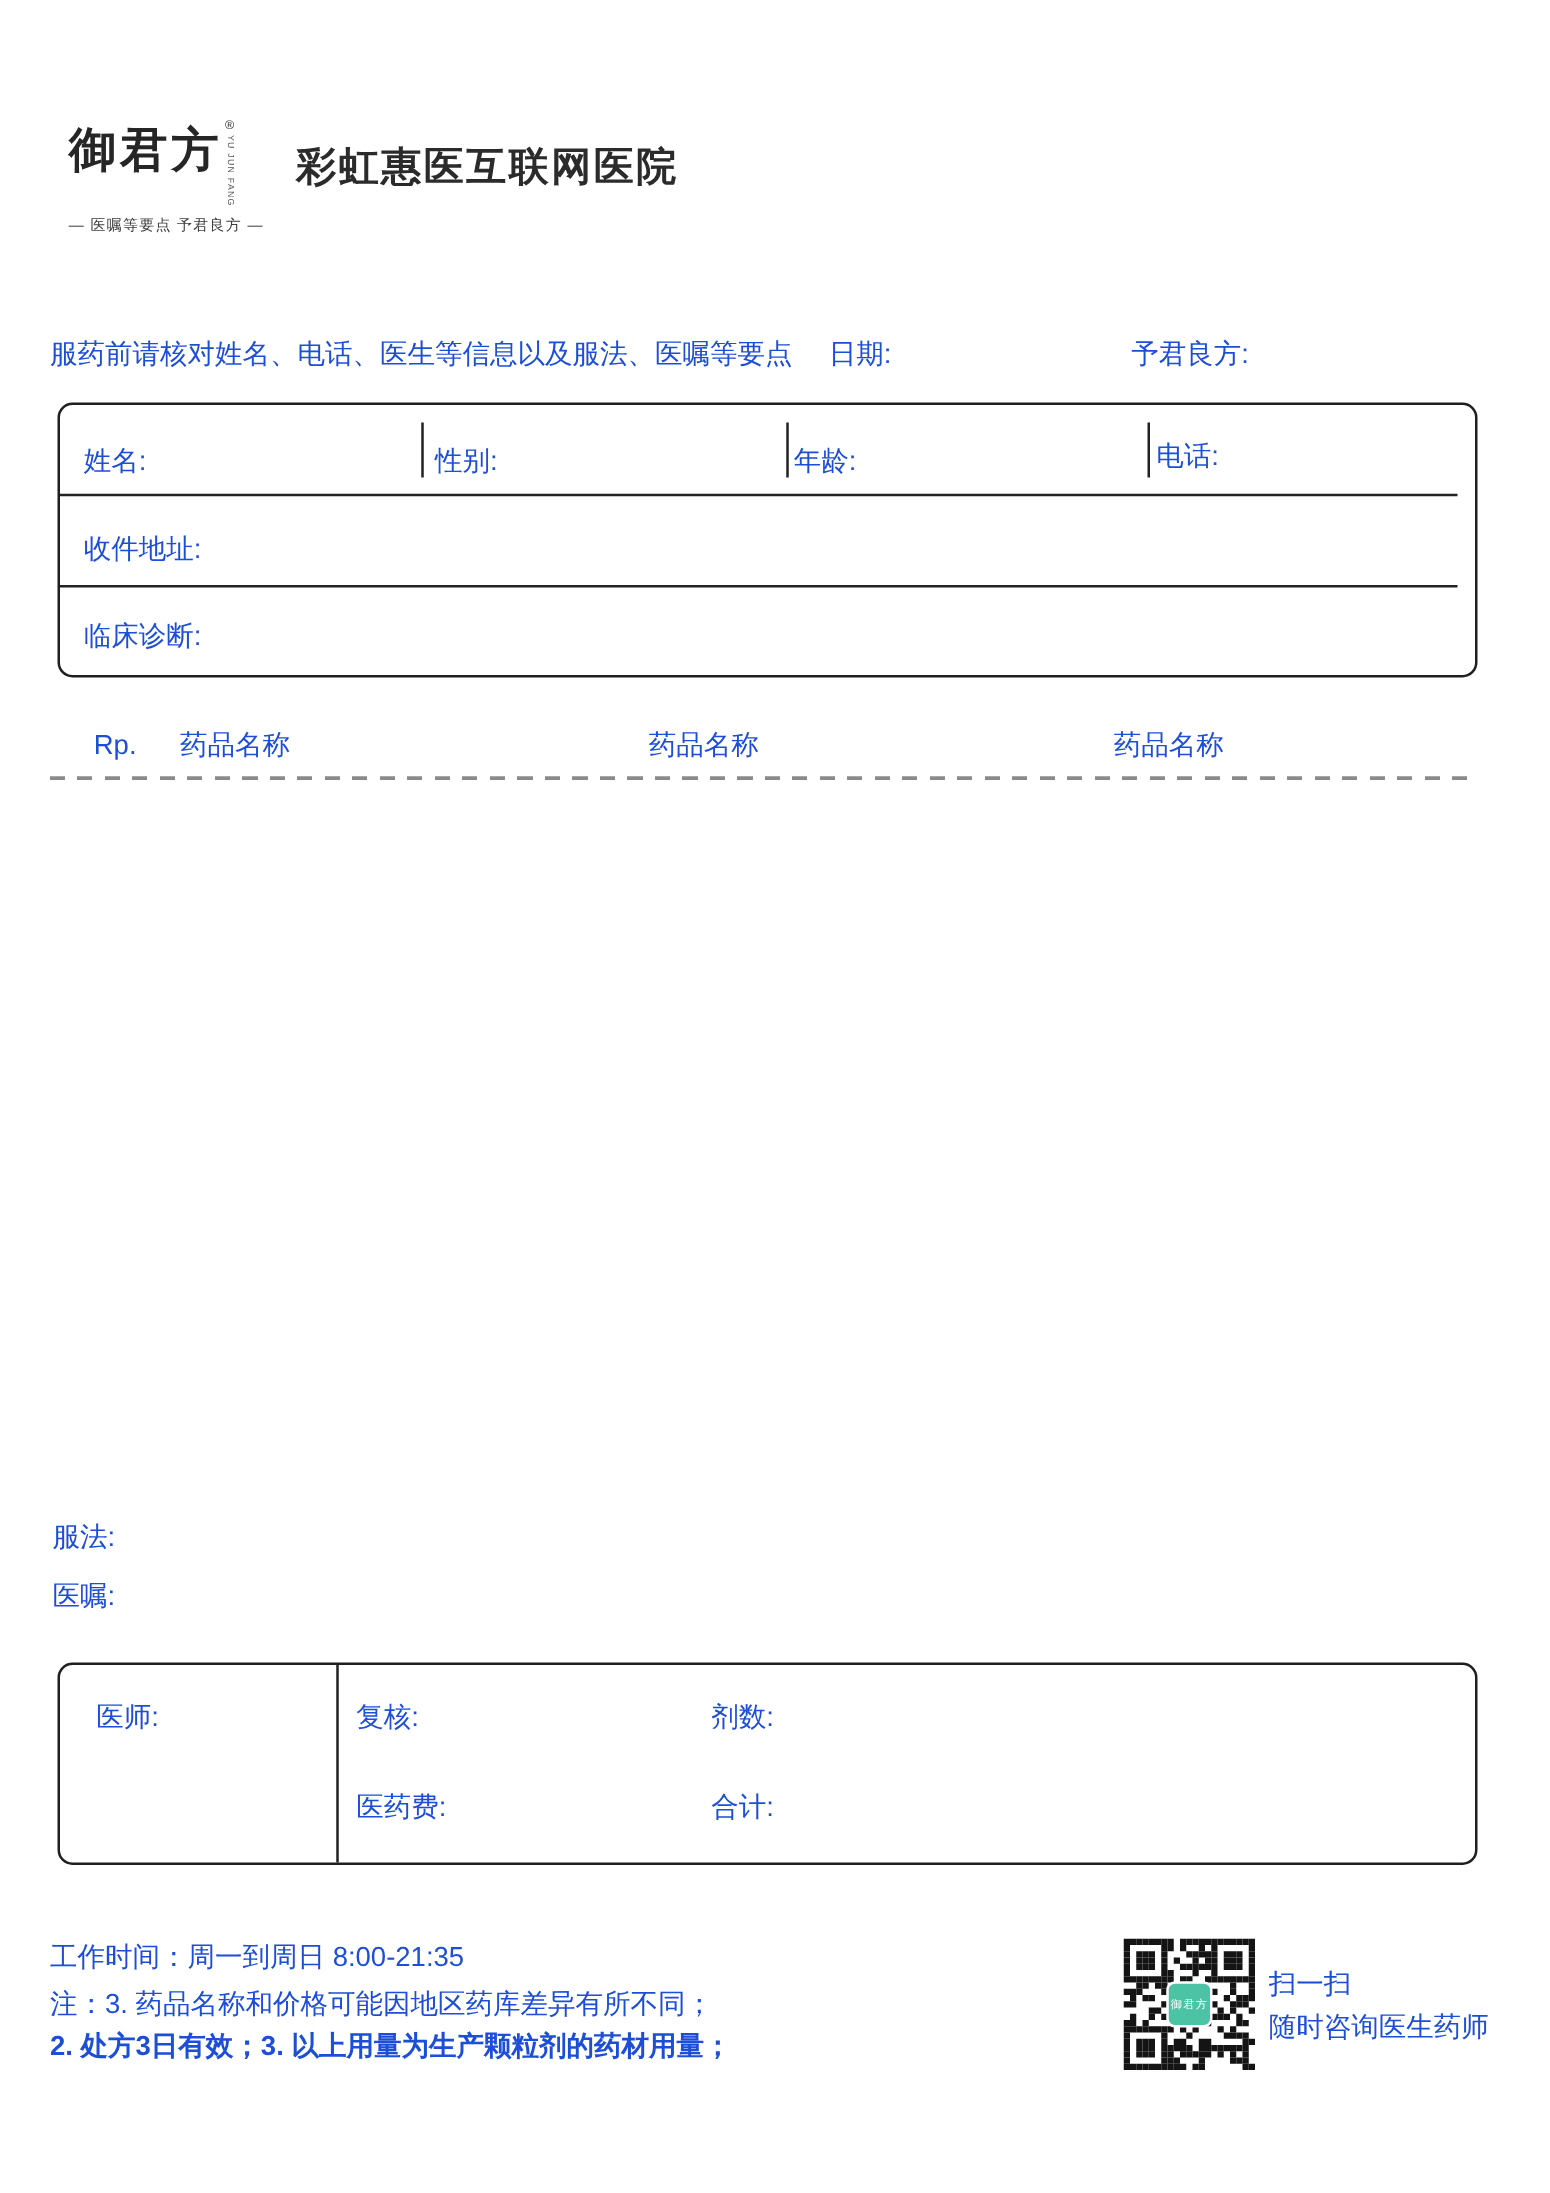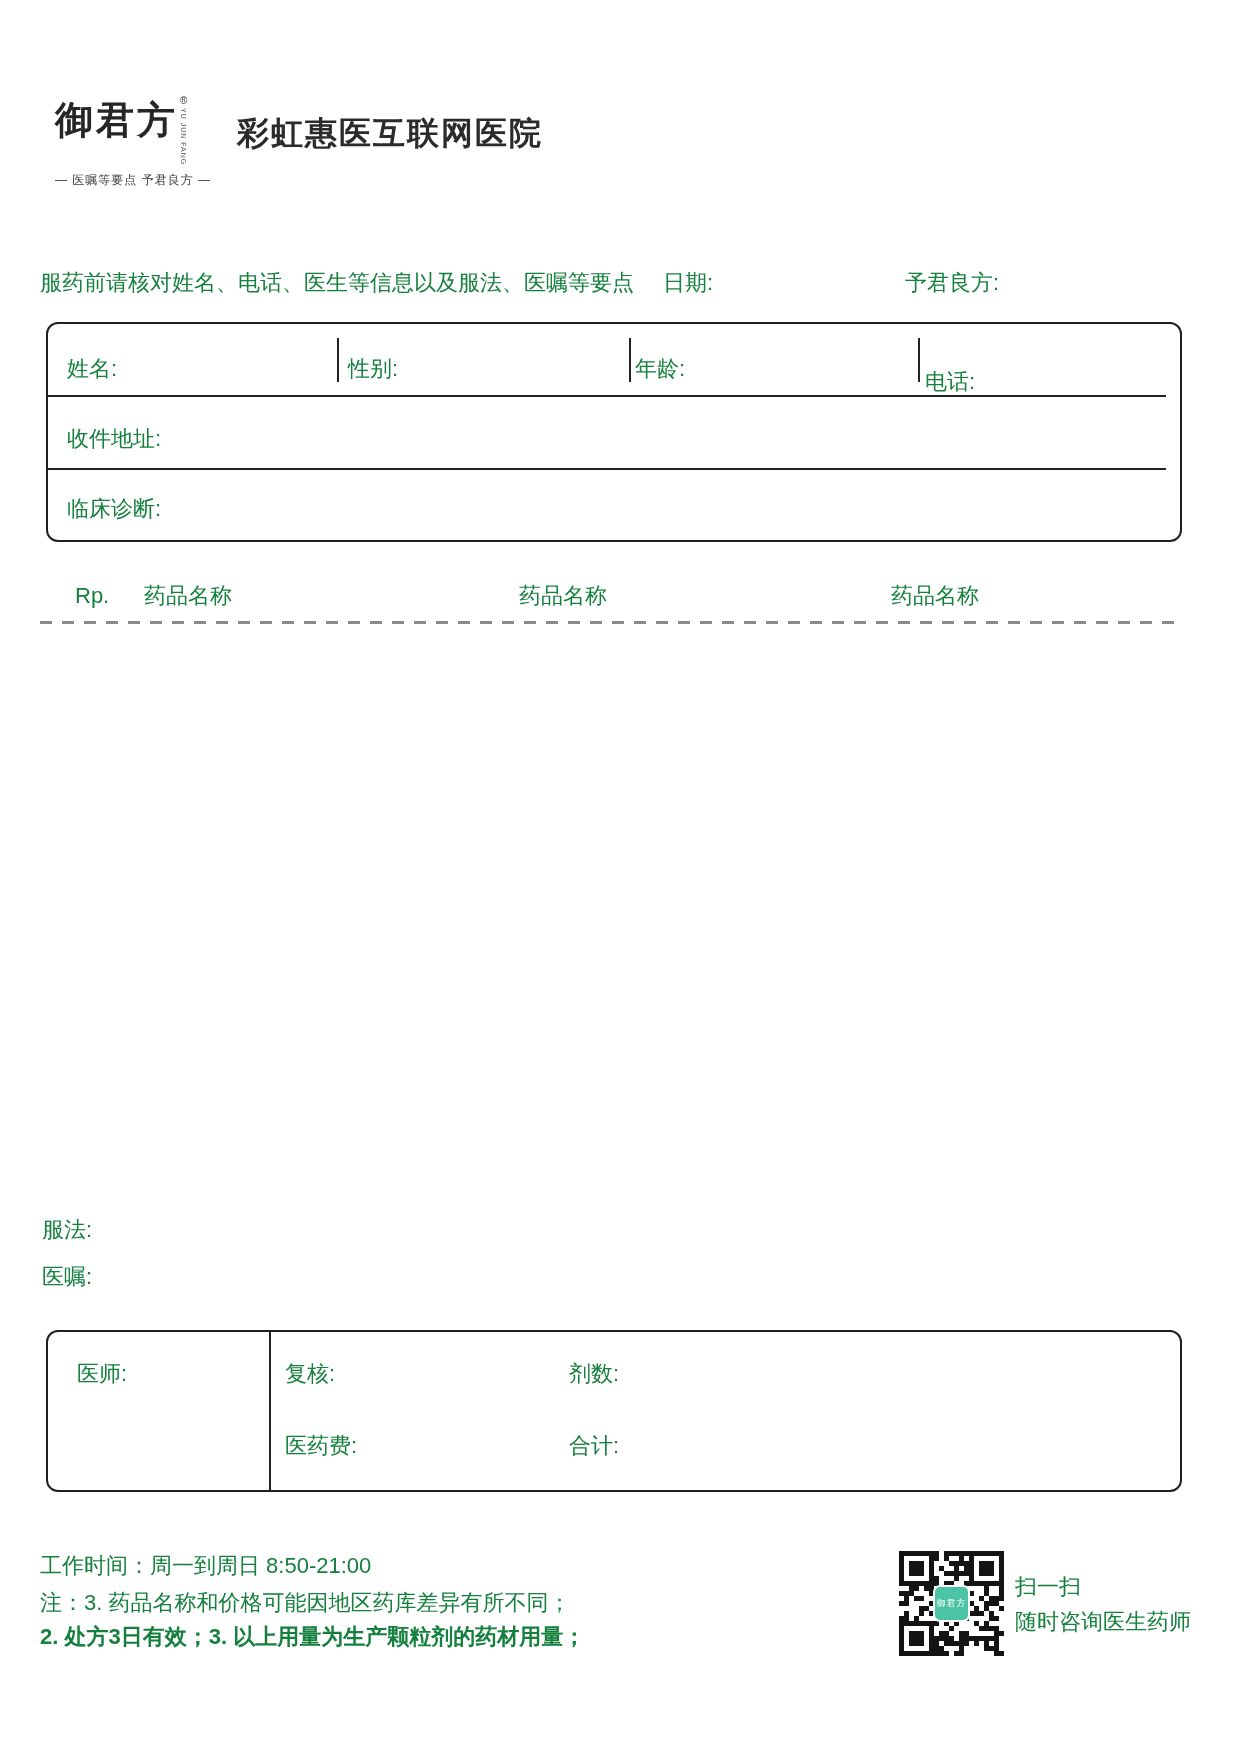--- a/index.html
+++ b/index.html
@@ -1,21 +1,21 @@
 <!DOCTYPE html>
 <html><head>
 <meta charset="utf-8">
 <style>
   html,body { margin:0; padding:0; background:#ffffff; }
   .page {
     position:relative; width:1240px; height:1754px; background:#ffffff;
     font-family:"Liberation Sans", sans-serif; color:#2e2e2e; overflow:hidden;
   }
   .abs { position:absolute; }
-  .lbl { font-size:22px; line-height:26px; white-space:nowrap; color:#15803d; }
+  .lbl { font-size:22px; line-height:26px; white-space:nowrap; color:#1d4ed8; }
 
   
   .logo { position:absolute; left:55px; top:100px; }
   .logo-row { display:flex; align-items:flex-start; }
   .logo-zh {
     font-family:"DejaVu Serif", serif; font-weight:bold; font-size:38px;
     line-height:40px; letter-spacing:3px; color:#262626;
   }
   .logo-side { display:flex; flex-direction:column; align-items:center; margin-left:2px; margin-top:-4px; }
   .logo-reg { font-size:10px; line-height:10px; color:#333; }
@@ -99,21 +99,21 @@
 
   <section class="box patient-box">
     <div class="hline" style="top:71px"></div>
     <div class="hline" style="top:144px"></div>
     <div class="vline" style="left:289px; top:14px; height:44px"></div>
     <div class="vline" style="left:581px; top:14px; height:44px"></div>
     <div class="vline" style="left:870px; top:14px; height:44px"></div>
     <span class="abs lbl" style="left:19px;  top:32px">姓名:</span>
     <span class="abs lbl" style="left:300px; top:32px">性别:</span>
     <span class="abs lbl" style="left:587px; top:32px">年龄:</span>
-    <span class="abs lbl" style="left:877px; top:45px">电话:</span>
+    <span class="abs lbl" style="left:877px; top:28px">电话:</span>
     <span class="abs lbl" style="left:19px; top:102px">收件地址:</span>
     <span class="abs lbl" style="left:19px; top:172px">临床诊断:</span>
   </section>
 
   <span class="abs lbl rp">Rp.</span>
   <span class="abs lbl drug-h1">药品名称</span>
   <span class="abs lbl drug-h2">药品名称</span>
   <span class="abs lbl drug-h3">药品名称</span>
   <div class="dashed-line"></div>
 
@@ -122,21 +122,21 @@
 
   <section class="box signoff-box">
     <div class="vline" style="left:221px; top:0; height:158px"></div>
     <span class="abs lbl" style="left:29px;  top:29px">医师:</span>
     <span class="abs lbl" style="left:237px; top:29px">复核:</span>
     <span class="abs lbl" style="left:521px; top:29px">剂数:</span>
     <span class="abs lbl" style="left:237px; top:101px">医药费:</span>
     <span class="abs lbl" style="left:521px; top:101px">合计:</span>
   </section>
 
-  <span class="abs lbl wh">工作时间：周一到周日 8:50-21:00</span>
+  <span class="abs lbl wh">工作时间：周一到周日 8:00-21:35</span>
   <span class="abs lbl note1">注：3. 药品名称和价格可能因地区药库差异有所不同；</span>
   <span class="abs lbl note2">2. 处方3日有效；3. 以上用量为生产颗粒剂的药材用量；</span>
 
   <div class="qr-wrap">
     <div class="qr-modules">
         <i style="left:0px;top:0px"></i>
         <i style="left:5px;top:0px"></i>
         <i style="left:10px;top:0px"></i>
         <i style="left:15px;top:0px"></i>
         <i style="left:20px;top:0px"></i>

